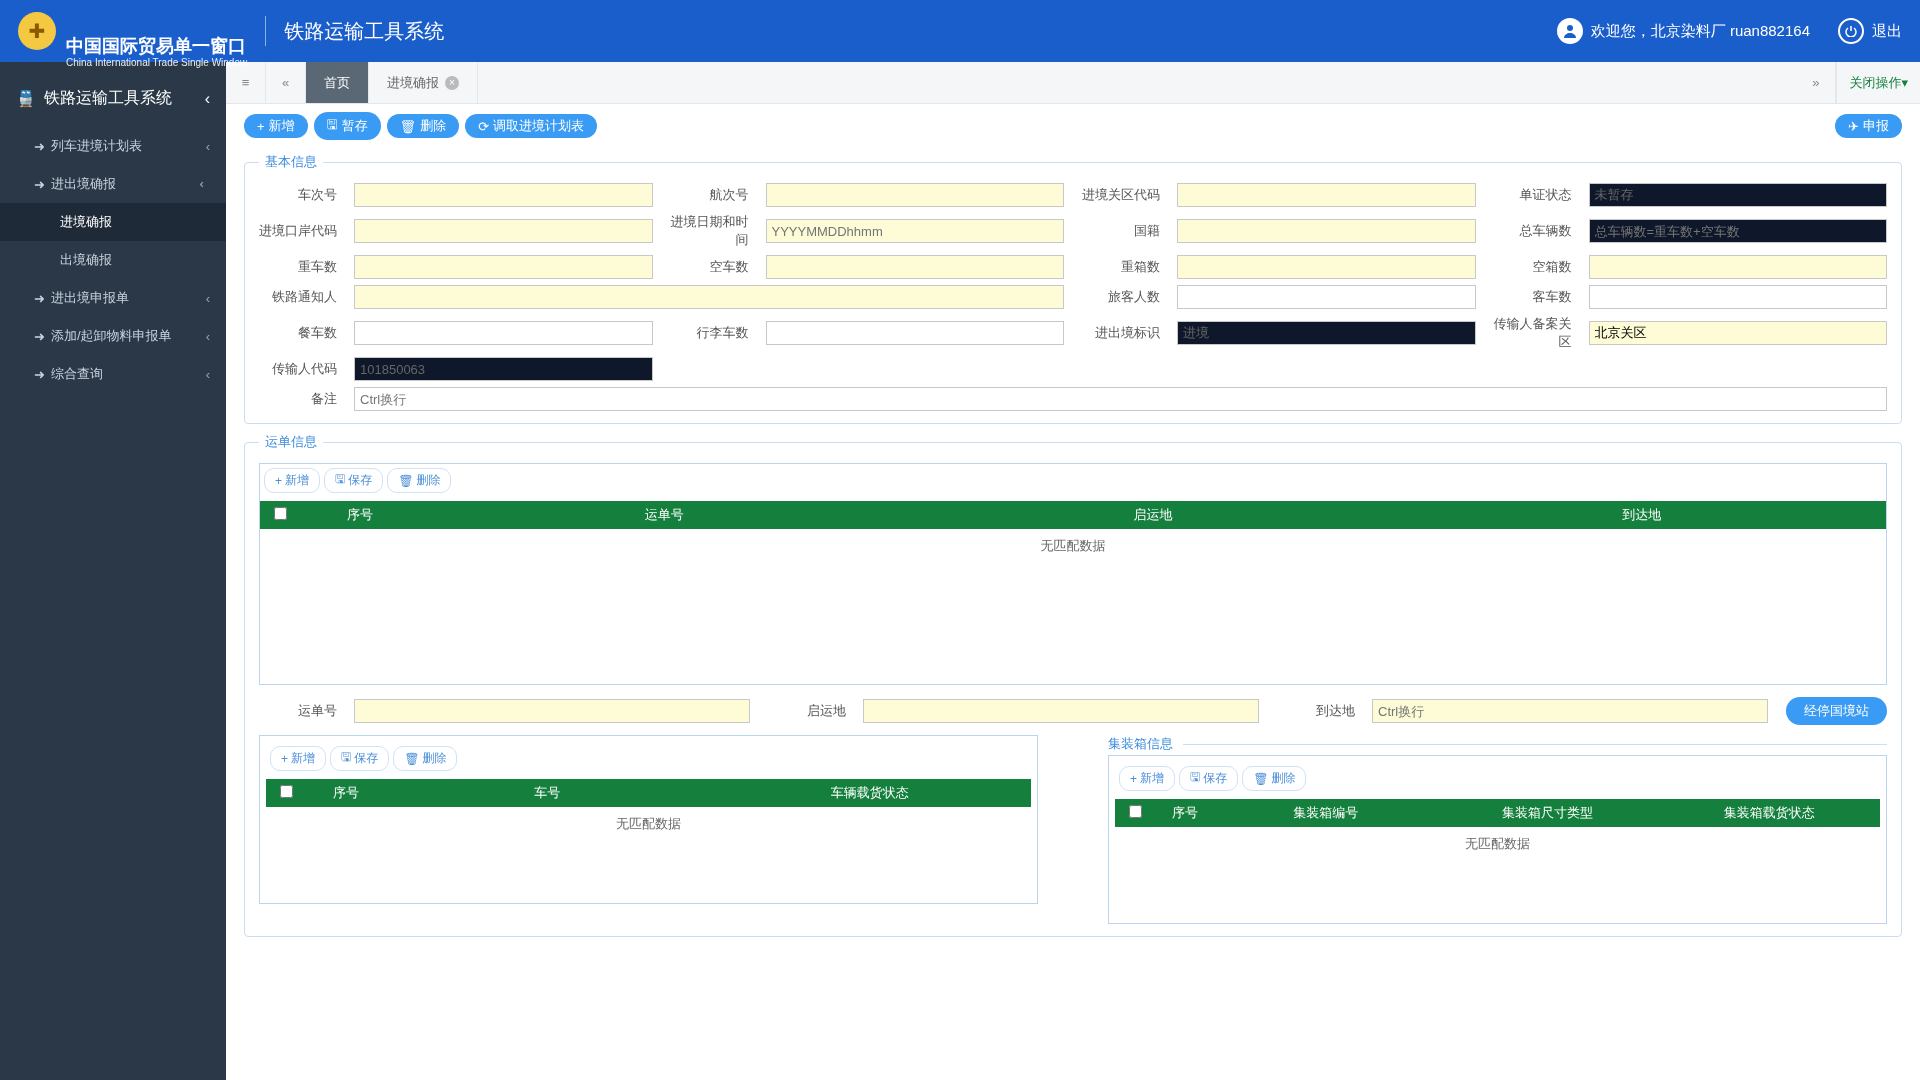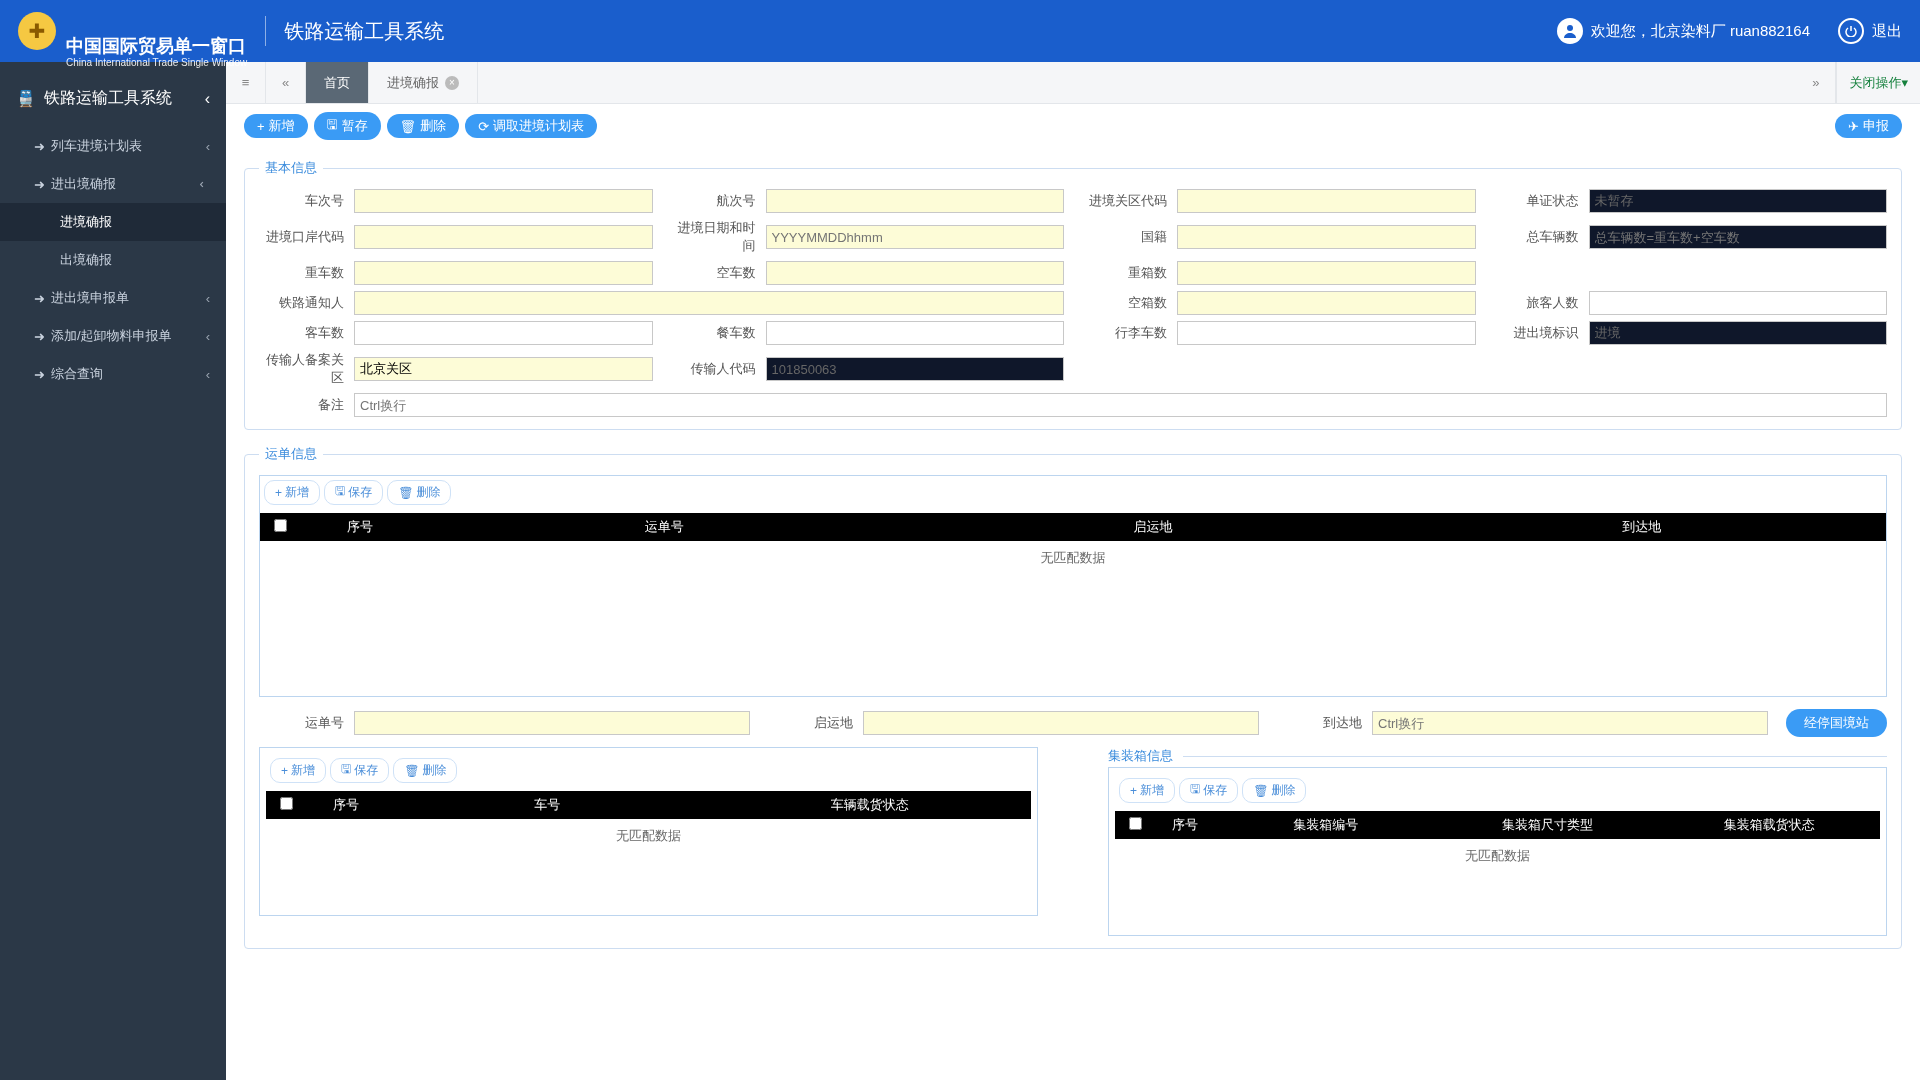--- a/index.html
+++ b/index.html
@@ -33,35 +33,35 @@
 .tab.active { background: #5a6875; color: #fff; }
 .tab .close { width: 14px; height: 14px; border-radius: 50%; background: #bbb; color: #fff; font-size: 10px; display: inline-flex; align-items: center; justify-content: center; }
 .tabbar .right { margin-left: auto; display: flex; }
 .tab-ops { padding: 0 12px; display: flex; align-items: center; color: #15803d; border-left: 1px solid #e3e6ea; }
 
 .toolbar { padding: 8px 18px 4px; display: flex; gap: 6px; align-items: center; }
 .pill { background: #3a9bf5; color: #fff; border-radius: 14px; padding: 3px 13px; font-size: 13px; display: inline-flex; align-items: center; gap: 4px; cursor: pointer; }
 .pill.submit { margin-left: auto; background: #3a9bf5; }
 
 .content { flex: 1; overflow: auto; padding: 0 18px 18px; }
-.panel { border: 1px solid #cdddf1; border-radius: 4px; margin-top: 24px; position: relative; padding: 20px 14px 12px; }
+.panel { border: 1px solid #cdddf1; border-radius: 4px; margin-top: 18px; position: relative; padding: 20px 14px 12px; }
 .panel-title { position: absolute; top: -10px; left: 14px; background: #fff; padding: 0 6px; color: #3a8bdc; font-size: 13px; }
 
 .form-grid { display: grid; grid-template-columns: repeat(4, 1fr); gap: 6px 18px; }
 .field { display: flex; align-items: center; }
-.field label { width: 95px; text-align: right; padding-right: 10px; color: #555; font-size: 13px; }
+.field label { width: 95px; text-align: right; padding-right: 17px; color: #555; font-size: 13px; }
 .field input { flex: 1; height: 24px; border: 1px solid #c8c8c8; padding: 0 5px; font-size: 13px; background: #fff; }
 .field input.req { background: #fdfcd7; }
 .field input.ro { background: #0f172a; color: #666; }
 .field.span2 { grid-column: span 2; }
 .field.span4 { grid-column: span 4; }
 
 .inner-toolbar { display: flex; gap: 4px; margin-bottom: 4px; padding: 4px; }
 .mini-btn { border: 1px solid #cfe2f7; background: #fff; color: #4a8ed9; border-radius: 10px; padding: 1px 10px; font-size: 12px; cursor: pointer; display: inline-flex; align-items: center; gap: 3px; }
-.grid-head { background: #000000; color: #fff; display: flex; height: 28px; align-items: center; }
+.grid-head { background: #15803d; color: #fff; display: flex; height: 28px; align-items: center; }
 .grid-head .chk { width: 40px; text-align: center; }
 .grid-head .col { flex: 1; text-align: center; font-size: 13px; }
 .grid-body { min-height: 150px; background: #fff; text-align: center; padding: 8px; color: #666; }
 .grid-body.tall { min-height: 155px; }
 
 .row2 { display: flex; gap: 18px; margin-top: 12px; align-items: center; }
 .row2 .field { flex: 1; }
 .route-btn { background: #3a9bf5; color: #fff; border-radius: 14px; padding: 5px 18px; cursor: pointer; }
 
 .two-col { display: flex; gap: 70px; margin-top: 10px; }
@@ -227,26 +227,26 @@
             </div>
           <div class="field">
               <label>空车数</label>
               <input class="req" style="">
             </div>
 
           <div class="field">
               <label>重箱数</label>
               <input class="req" style="">
             </div>
+          <div class="field">
+              <label>空箱数</label>
+              <input class="req" style="">
+            </div>
           <div class="field span2">
               <label>铁路通知人</label>
-              <input class="req" style="">
-            </div>
-          <div class="field">
-              <label>空箱数</label>
               <input class="req" style="">
             </div>
 
           <div class="field">
               <label>旅客人数</label>
               <input style="">
             </div>
           <div class="field">
               <label>客车数</label>
               <input style="">

